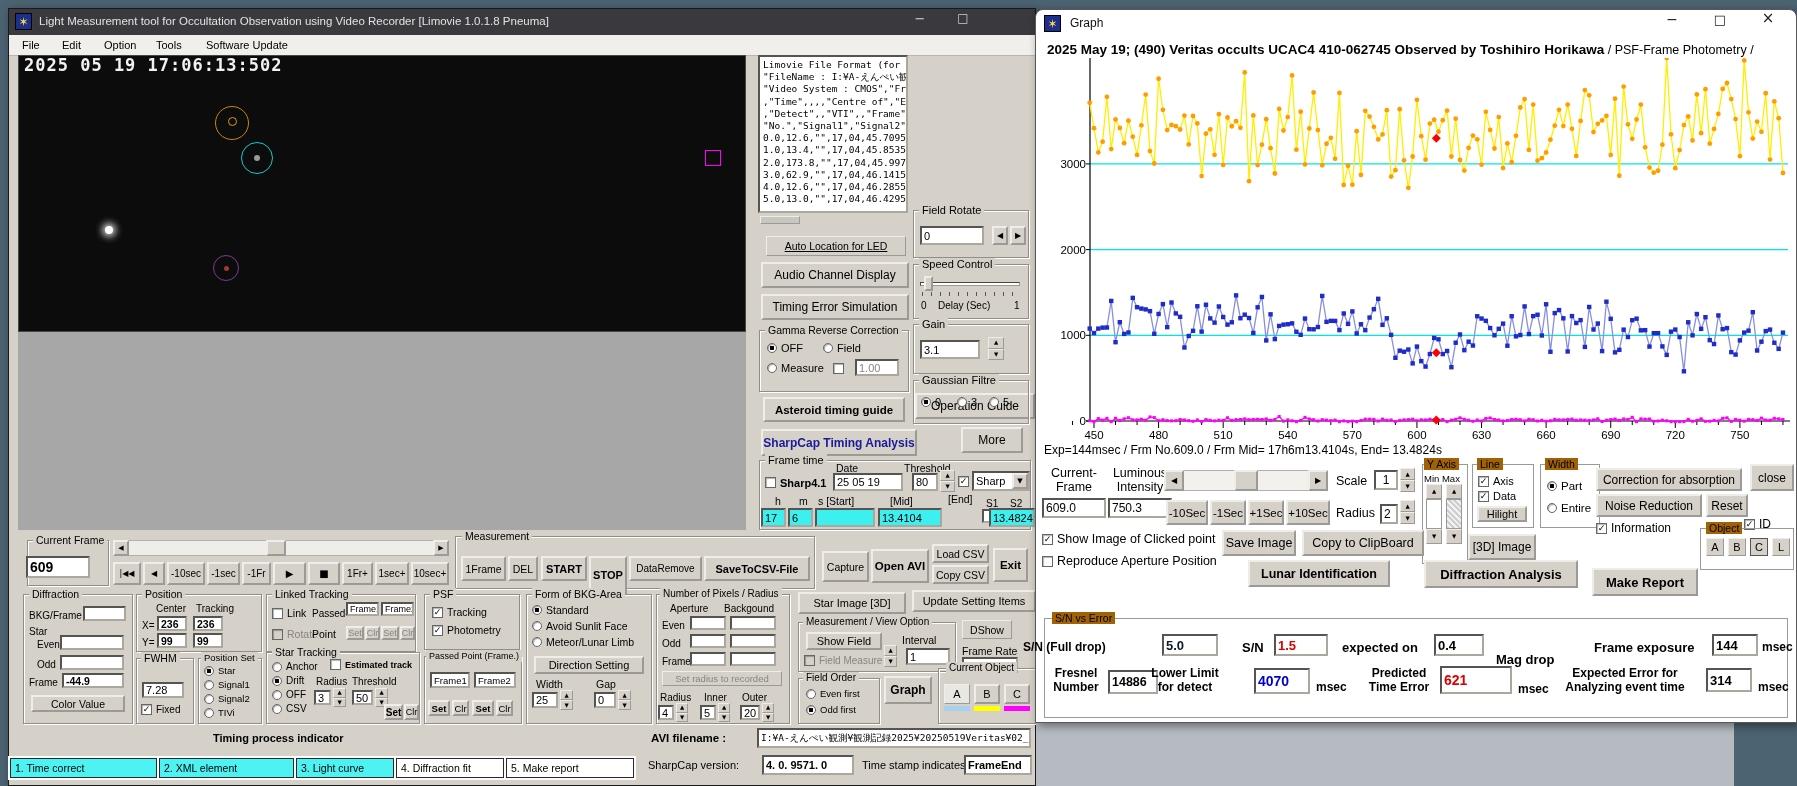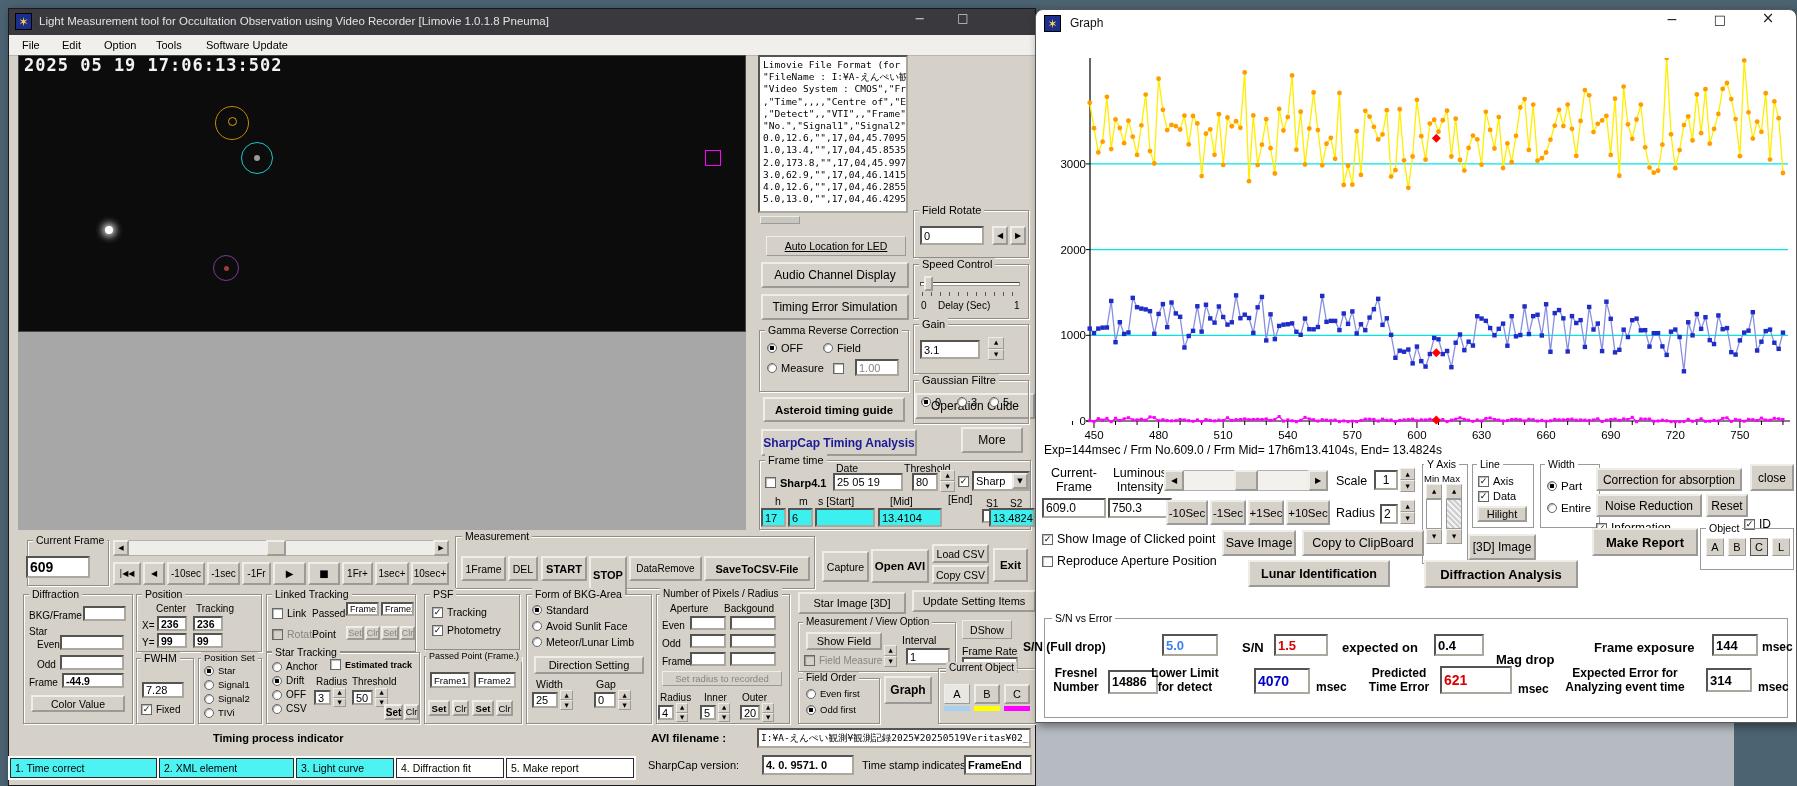--- a/index.html
+++ b/index.html
@@ -11,21 +11,21 @@
 .lbl{position:absolute;font-size:11px;line-height:13px;white-space:nowrap;color:#000}
 .b{font-weight:bold}
 .btn{position:absolute;display:flex;align-items:center;justify-content:center;background:#d5d1c8;border:2px outset #efede8;font-size:11px;white-space:nowrap;color:#000;cursor:default}
 .thin{border-width:1px}
 .fld{position:absolute;background:#fff;border:2px inset #aaa79f;font-size:11px;padding:0 2px;display:flex;align-items:center;white-space:nowrap;overflow:hidden;color:#000}
 .ctr{justify-content:center;padding:0}
 .cy{background:#3df0f0}
 .grp{position:absolute;border:1px solid #918e88;box-shadow:inset 1px 1px 0 #fff,1px 1px 0 #fff}
 .wgrp{position:absolute;border:1px solid #9a9a9a}
 .gl{position:absolute;font-size:11px;line-height:12px;background:#d5d1c8;padding:0 3px;white-space:nowrap;color:#000}
-.gl.w{background:#ffffff}
+.gl.w{background:#a16207}
 .r,.c{position:absolute;display:flex;align-items:center;gap:4px;font-size:11px;white-space:nowrap;color:#000}
 .r>i{width:10px;height:10px;border-radius:50%;background:#fff;border:1px solid #666;box-shadow:inset 1px 1px 1px rgba(0,0,0,.35);flex:none}
 .r.on>i{background:radial-gradient(circle,#000 0 2.1px,#fff 2.5px)}
 .c>i{width:11px;height:11px;background:#fff;border:1px solid #666;box-shadow:inset 1px 1px 1px rgba(0,0,0,.3);flex:none;display:flex;align-items:center;justify-content:center;font:bold 9px/9px "DejaVu Sans",sans-serif}
 .c.on>i::before{content:"✓"}
 .dis{color:#87857e}
 .dis>i{background:#d5d1c8}
 .sp{position:absolute;display:flex;flex-direction:column}
 .sp>b{flex:1;display:flex;align-items:center;justify-content:center;background:#d5d1c8;border:1px outset #efede8;font:5.5px/5px "DejaVu Sans",sans-serif;font-weight:normal}
 .ic{font-family:"DejaVu Sans",sans-serif}
@@ -464,20 +464,21 @@
 
   <div class="a" style="left:1036px;top:723px;width:698px;height:63px;background:#b5bbc1"></div>
 
   <div class="win" style="left:1035px;top:9px;width:762px;height:714px;background:#fff;border:1px solid #585858;border-radius:8px 8px 0 0"></div>
   <div class="a" style="left:1044px;top:15px;width:17px;height:17px;background:#1c2f8a;border:1px solid #000;color:#ffd34d;font:12px/16px 'DejaVu Sans';text-align:center">✶</div>
   <div class="lbl" style="left:1070px;top:17px;font-size:12px;color:#111">Graph</div>
   <div class="lbl ic" style="left:1652px;top:13px;width:40px;text-align:center;font-size:14px;color:#222">−</div>
   <div class="lbl ic" style="left:1700px;top:13px;width:40px;text-align:center;font-size:13px;color:#222">□</div>
   <div class="lbl ic" style="left:1748px;top:12px;width:40px;text-align:center;font-size:15px;color:#222">×</div>
 
+  <div class="lbl" style="left:1047px;top:43px;font-size:13.5px;font-weight:bold"><span>2025 May 19; (490) Veritas occults UCAC4 410-062745 Observed by Toshihiro Horikawa</span><span style="font-weight:normal;font-size:12.5px"> / PSF-Frame Photometry /</span></div>
 
   <svg id="plot" class="a" style="left:1038px;top:58px" width="756" height="402">
       <line x1="52" x2="750" y1="277.3" y2="277.3" stroke="#00e5e5" stroke-width="1.3"></line>
       <line x1="52" x2="750" y1="191.6" y2="191.6" stroke="#00e5e5" stroke-width="1.3"></line>
       <line x1="52" x2="750" y1="105.89999999999998" y2="105.89999999999998" stroke="#00e5e5" stroke-width="1.3"></line>
       <line x1="52" y1="0" x2="52" y2="363" stroke="#000" stroke-width="1.2"></line>
       <line x1="48" y1="363" x2="752" y2="363" stroke="#000" stroke-width="1.2"></line>
       <text x="48" y="367" text-anchor="end" font-size="11.5px" fill="#000">0</text>
       <line x1="48" x2="52" y1="363" y2="363" stroke="#000"></line>
       <text x="48" y="281.3" text-anchor="end" font-size="11.5px" fill="#000">1000</text>
@@ -1117,26 +1118,26 @@
       <span>Show Image of Clicked point</span>
     </div>
   <div class="c" style="left:1042px;top:554px;font-size:12.5px">
       <i></i>
       <span>Reproduce Aperture Position</span>
     </div>
   <div class="btn" style="left:1222px;top:530px;width:74px;height:26px;font-size:12.5px">Save Image</div>
   <div class="btn" style="left:1302px;top:530px;width:122px;height:26px;font-size:12.5px">Copy to ClipBoard</div>
   <div class="btn b" style="left:1248px;top:560px;width:142px;height:27px;font-size:12.5px">Lunar Identification</div>
   <div class="btn b" style="left:1424px;top:560px;width:154px;height:28px;font-size:13px">Diffraction Analysis</div>
-  <div class="btn b" style="left:1592px;top:528px;width:106px;height:28px;font-size:13px">Make Report</div>
+  <div class="btn b" style="left:1592px;top:568px;width:106px;height:28px;font-size:13px">Make Report</div>
 
   <div class="wgrp" style="left:1044px;top:618px;width:744px;height:100px"></div>
   <div class="gl w" style="left:1052px;top:612px;font-size:10.5px">S/N vs Error</div>
   <div class="glbl b" style="left:1023px;top:640px;font-size:12px">S/N (Full drop)</div>
-  <div class="fld b" style="left:1162px;top:634px;width:56px;height:22px;font-size:13px;color:#3b82f6">5.0</div>
+  <div class="fld b" style="left:1162px;top:634px;width:56px;height:22px;font-size:13px;color:#0f172a">5.0</div>
   <div class="glbl b" style="left:1242px;top:640px;font-size:13px">S/N</div>
   <div class="fld b" style="left:1274px;top:634px;width:54px;height:22px;font-size:13px;color:#dd0000">1.5</div>
   <div class="glbl b" style="left:1342px;top:640px;font-size:13px">expected on</div>
   <div class="fld b" style="left:1434px;top:634px;width:50px;height:22px;font-size:13px">0.4</div>
   <div class="glbl b" style="left:1496px;top:652px;font-size:13px">Mag drop</div>
   <div class="glbl b" style="left:1594px;top:640px;font-size:13px">Frame exposure</div>
   <div class="fld b" style="left:1712px;top:634px;width:46px;height:22px;font-size:13px">144</div>
   <div class="glbl b" style="left:1762px;top:640px;font-size:12px">msec</div>
   <div class="two b" style="left:1048px;top:666px;width:56px;font-size:12px"><span>Fresnel</span><br><span>Number</span></div>
   <div class="fld b" style="left:1108px;top:670px;width:50px;height:24px;font-size:12.5px">14886</div>

